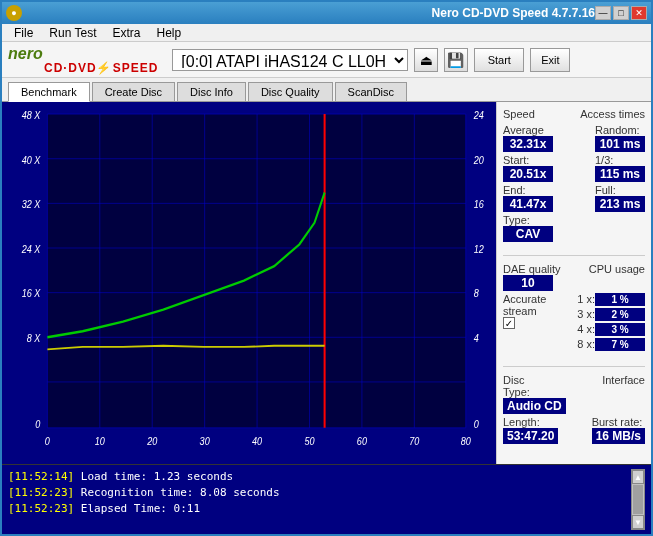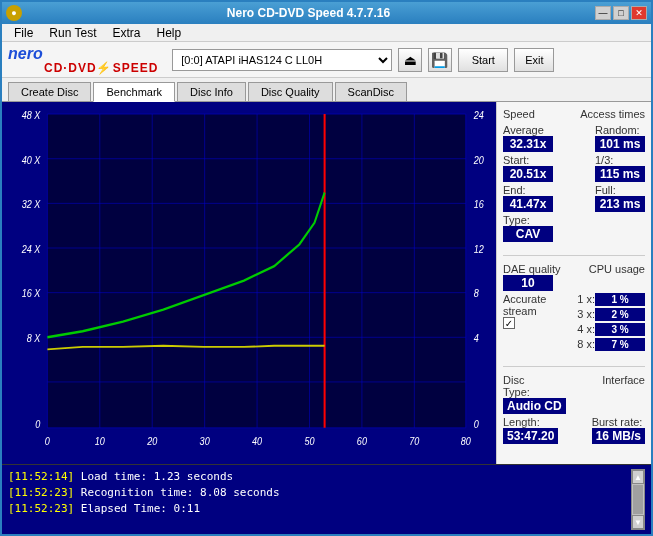--- a/index.html
+++ b/index.html
@@ -8,21 +8,21 @@
     
     .title-bar {
       background: linear-gradient(to bottom, #4a9fd4, #2a7fbf);
       color: white;
       height: 22px;
       display: flex;
       align-items: center;
       justify-content: space-between;
       padding: 0 4px;
     }
-    .title-bar-title { font-size: 12px; font-weight: bold; flex: 1; text-align: center; }
+    .title-bar-title { font-size: 12px; font-weight: bold; flex: 1; text-align: right; }
     .title-bar-logo { width: 16px; height: 16px; background: #c8a000; border-radius: 50%; display: flex; align-items: center; justify-content: center; font-size: 9px; color: white; }
     .title-bar-controls { display: flex; gap: 2px; }
     .title-bar-btn { width: 16px; height: 14px; border: 1px solid #aaa; font-size: 9px; cursor: pointer; display: flex; align-items: center; justify-content: center; background: #d0d0d0; color: black; }
     .title-bar-btn.close { background: #e0392d; color: white; }
 
     
     .menu-bar {
       background: #f0f0f0;
       height: 18px;
       display: flex;
@@ -36,27 +36,27 @@
     .toolbar {
       background: #f5f5f5;
       height: 36px;
       display: flex;
       align-items: center;
       padding: 0 6px;
       border-bottom: 1px solid #ccc;
       gap: 6px;
     }
     .nero-logo { display: flex; flex-direction: column; line-height: 1; margin-right: 8px; }
-    .nero-logo-top { font-size: 16px; font-weight: bold; color: #1d4ed8; font-style: italic; }
+    .nero-logo-top { font-size: 16px; font-weight: bold; color: #4d7c0f; font-style: italic; }
     .nero-logo-bottom { font-size: 12px; color: #cc0000; font-weight: bold; letter-spacing: 1px; margin-left: 36px; }
     .drive-select {
       background: white;
       border: 1px solid #999;
       padding: 2px 4px;
-      font-size: 11px;
+      font-size: 16px;
       height: 22px;
       min-width: 220px;
     }
     .toolbar-btn {
       border: 1px solid #999;
       background: linear-gradient(to bottom, #ffffff, #e0e0e0);
       padding: 2px 6px;
       cursor: pointer;
       height: 24px;
       font-size: 11px;
@@ -173,22 +173,22 @@
     <select class="drive-select"><option>[0:0]   ATAPI iHAS124  C  LL0H</option></select>
     <div class="icon-btn" title="Eject">⏏</div>
     <div class="icon-btn" title="Save">💾</div>
     <div class="toolbar-btn start">Start</div>
     <div class="toolbar-btn exit">Exit</div>
   </div>
 
   <div class="content-wrapper">
 
     <div class="tabs">
+      <div class="tab active">Benchmark</div>
       <div class="tab">Create Disc</div>
-      <div class="tab active">Benchmark</div>
       <div class="tab">Disc Info</div>
       <div class="tab">Disc Quality</div>
       <div class="tab">ScanDisc</div>
     </div>
 
     <div class="chart-and-panel">
 
       <div style="flex:1; background:#000080; position:relative; padding:0;font-style:italic;">
         <svg id="chart-svg" style="width:100%; height:100%; display:block;" viewBox="0 0 490 300" preserveAspectRatio="none">
 

